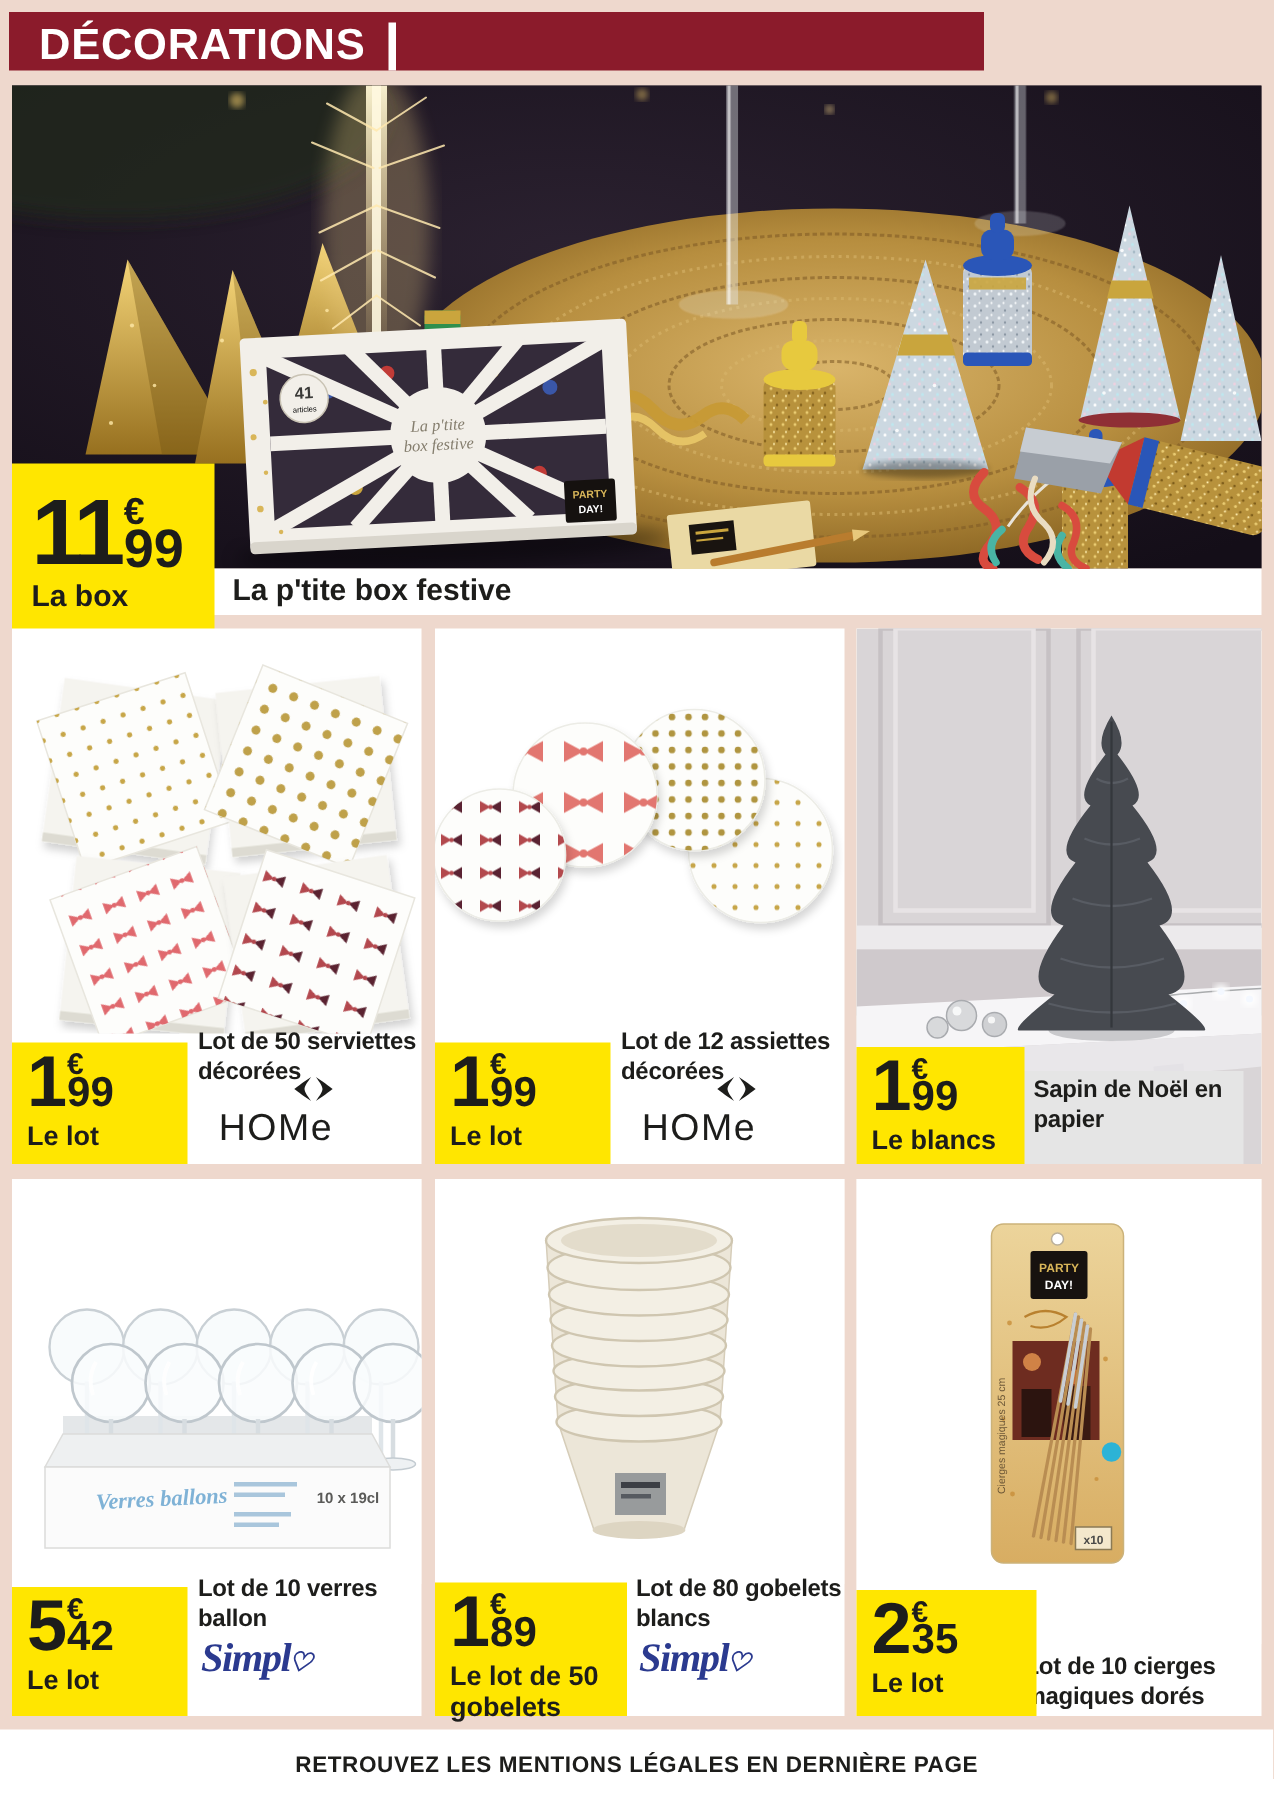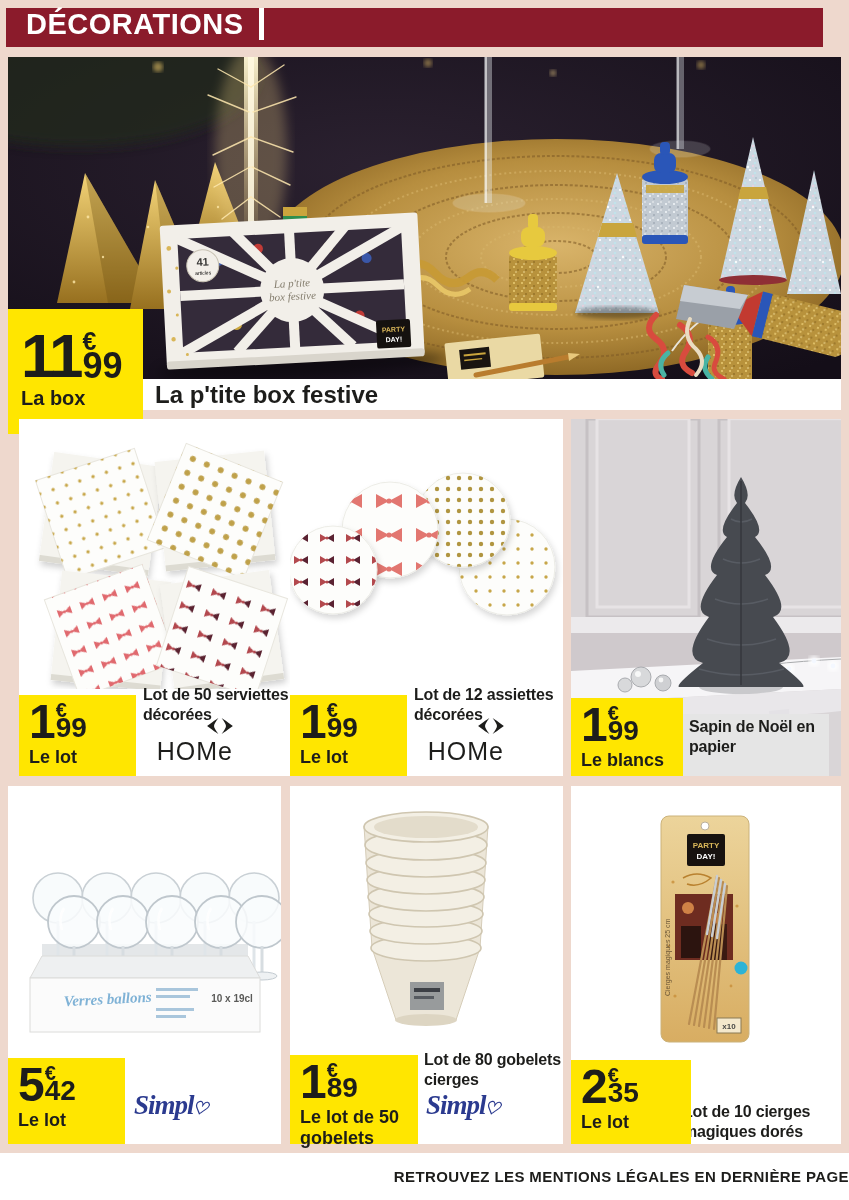--- a/index.html
+++ b/index.html
@@ -1,29 +1,29 @@
 <!DOCTYPE html>
 <html><head>
 <meta charset="utf-8">
 <style>
   html,body{margin:0;padding:0;background:#eed8cd;}
   .page{position:relative;width:849px;height:1200px;background:#eed8cd;
         font-family:"Liberation Sans",sans-serif;color:#1d1d1b;overflow:hidden;}
 
   
-  .topbar{position:absolute;left:6px;top:8px;width:817px;height:39px;background:#8b1b2b;
-          display:flex;align-items:flex-start;}
+  .topbar{position:absolute;left:6px;top:8px;width:650px;height:39px;background:#8b1b2b;
+          display:flex;align-items:flex-end;}
   .topbar-title{color:#fff;font-weight:bold;font-size:29px;letter-spacing:.5px;margin-left:20px;}
   .topbar-cursor{width:5px;height:32px;background:#fff;margin-left:15px;}
 
   
   .hero{position:absolute;left:8px;top:57px;width:833px;height:353px;}
   .hero-photo{position:absolute;left:0;top:0;width:833px;height:322px;background:#1a1320;}
   .hero-strip{position:absolute;left:0;bottom:0;width:833px;height:31px;background:#fff;}
-  .hero-caption{position:absolute;left:147px;top:0;line-height:31px;font-size:24px;font-weight:bold;}
+  .hero-caption{position:absolute;left:147px;top:0;line-height:31px;font-size:20px;font-weight:bold;}
 
   
   .badge{position:absolute;background:#ffe600;box-sizing:border-box;}
   .hero-badge{left:0;top:252px;width:135px;height:125px;padding:22px 0 0 13px;}
   .price{display:flex;font-weight:bold;line-height:.82;}
   .pcol{display:flex;flex-direction:column;margin-left:2px;}
   .price-hero .pe{font-size:62px;letter-spacing:-3px;}
   .price-hero .pcur{font-size:25px;}
   .price-hero .pc{font-size:36px;margin-top:-1px;}
   .price-cell .pe{font-size:48px;letter-spacing:-2px;}
@@ -54,21 +54,21 @@
   .bh-c1,.bh-c2{left:122px;top:299px;}
   .home-text{font-size:25px;letter-spacing:1px;line-height:1;margin-top:1px;}
   .brand-simpl{font-family:"Liberation Serif",serif;font-style:italic;font-weight:bold;
                font-size:27px;color:#2b3a8f;letter-spacing:-1px;}
   .bs-c4{left:126px;top:304px;}
   .bs-c5{left:136px;top:304px;}
   .simpl-heart{font-size:18px;display:inline-block;transform:rotate(8deg);margin-left:-2px;}
 
   
   .footer{position:absolute;left:0;top:1153px;width:849px;height:47px;background:#fff;
-          display:flex;align-items:center;justify-content:flex-end;}
+          display:flex;align-items:center;justify-content:center;}
   .footer-text{font-size:15px;font-weight:bold;letter-spacing:.4px;}
 </style>
 </head>
 <body>
 
 <div class="page">
 
   <header class="topbar">
     <span class="topbar-title">DÉCORATIONS</span>
     <span class="topbar-cursor"></span>
@@ -306,21 +306,21 @@
         <span class="pe">11</span>
         <span class="pcol">
           <span class="pcur">€</span>
           <span class="pc">99</span>
         </span>
       </div>
       <div class="unit">La box</div>
     </div>
   </section>
 
-  <article class="cell" style="left:8px;top:419px;width:273px;height:357px;margin-left:11px;">
+  <article class="cell" style="left:8px;top:419px;width:273px;height:357px;">
     <div class="photo">
       <svg width="273" height="270" viewBox="0 0 273 270">
         <defs>
           <pattern id="pDotS" width="14" height="14" patternUnits="userSpaceOnUse">
               <circle cx="4" cy="4" r="1.7" fill="#c7a648"></circle>
             </pattern>
           <pattern id="pDotB" width="15" height="15" patternUnits="userSpaceOnUse">
               <circle cx="5" cy="5" r="3" fill="#bfa14a"></circle>
             </pattern>
           <pattern id="pBowR" width="24" height="21" patternUnits="userSpaceOnUse">
@@ -588,20 +588,24 @@
         <text x="100" y="218" text-anchor="middle" transform="rotate(-3 100 218)" font-family="Liberation Serif,serif" font-style="italic" font-weight="bold" font-size="15" fill="#7fb2d6">Verres ballons</text>
         <g fill="#a9c6dc">
           <rect x="148" y="202" width="42" height="3"></rect>
             <rect x="148" y="209" width="34" height="3"></rect>
           <rect x="148" y="222" width="38" height="3"></rect>
             <rect x="148" y="229" width="30" height="3"></rect>
         </g>
         <text x="224" y="216" text-anchor="middle" font-size="10" font-weight="bold" fill="#5a5a58">10 x 19cl</text>
       </svg>
     </div>
+    <div class="ptitle t-c4">
+      <div>Lot de 10 verres</div>
+        <div>ballon</div>
+    </div>
     <div class="brand brand-simpl bs-c4">
       <span>Simpl</span><span class="simpl-heart">♡</span>
     </div>
     <div class="badge cellbadge b-c4">
       <div class="price price-cell">
         <span class="pe">5</span>
         <span class="pcol">
             <span class="pcur">€</span>
             <span class="pc">42</span>
           </span>
@@ -627,21 +631,21 @@
           <ellipse cx="136" cy="41" rx="62" ry="15"></ellipse>
         </g>
         <ellipse cx="136" cy="41" rx="52" ry="11" fill="#e3dccb"></ellipse>
         <rect x="120" y="196" width="34" height="28" fill="#8a8d92" opacity=".85"></rect>
         <rect x="124" y="202" width="26" height="4" fill="#3c3f45"></rect>
         <rect x="124" y="210" width="20" height="3" fill="#565a60"></rect>
       </svg>
     </div>
     <div class="ptitle t-c5">
       <div>Lot de 80 gobelets</div>
-        <div>cierges</div>
+        <div>blancs</div>
     </div>
     <div class="brand brand-simpl bs-c5">
       <span>Simpl</span><span class="simpl-heart">♡</span>
     </div>
     <div class="badge cellbadge b-c5">
       <div class="price price-cell">
         <span class="pe">1</span>
         <span class="pcol">
             <span class="pcur">€</span>
             <span class="pc">89</span>

